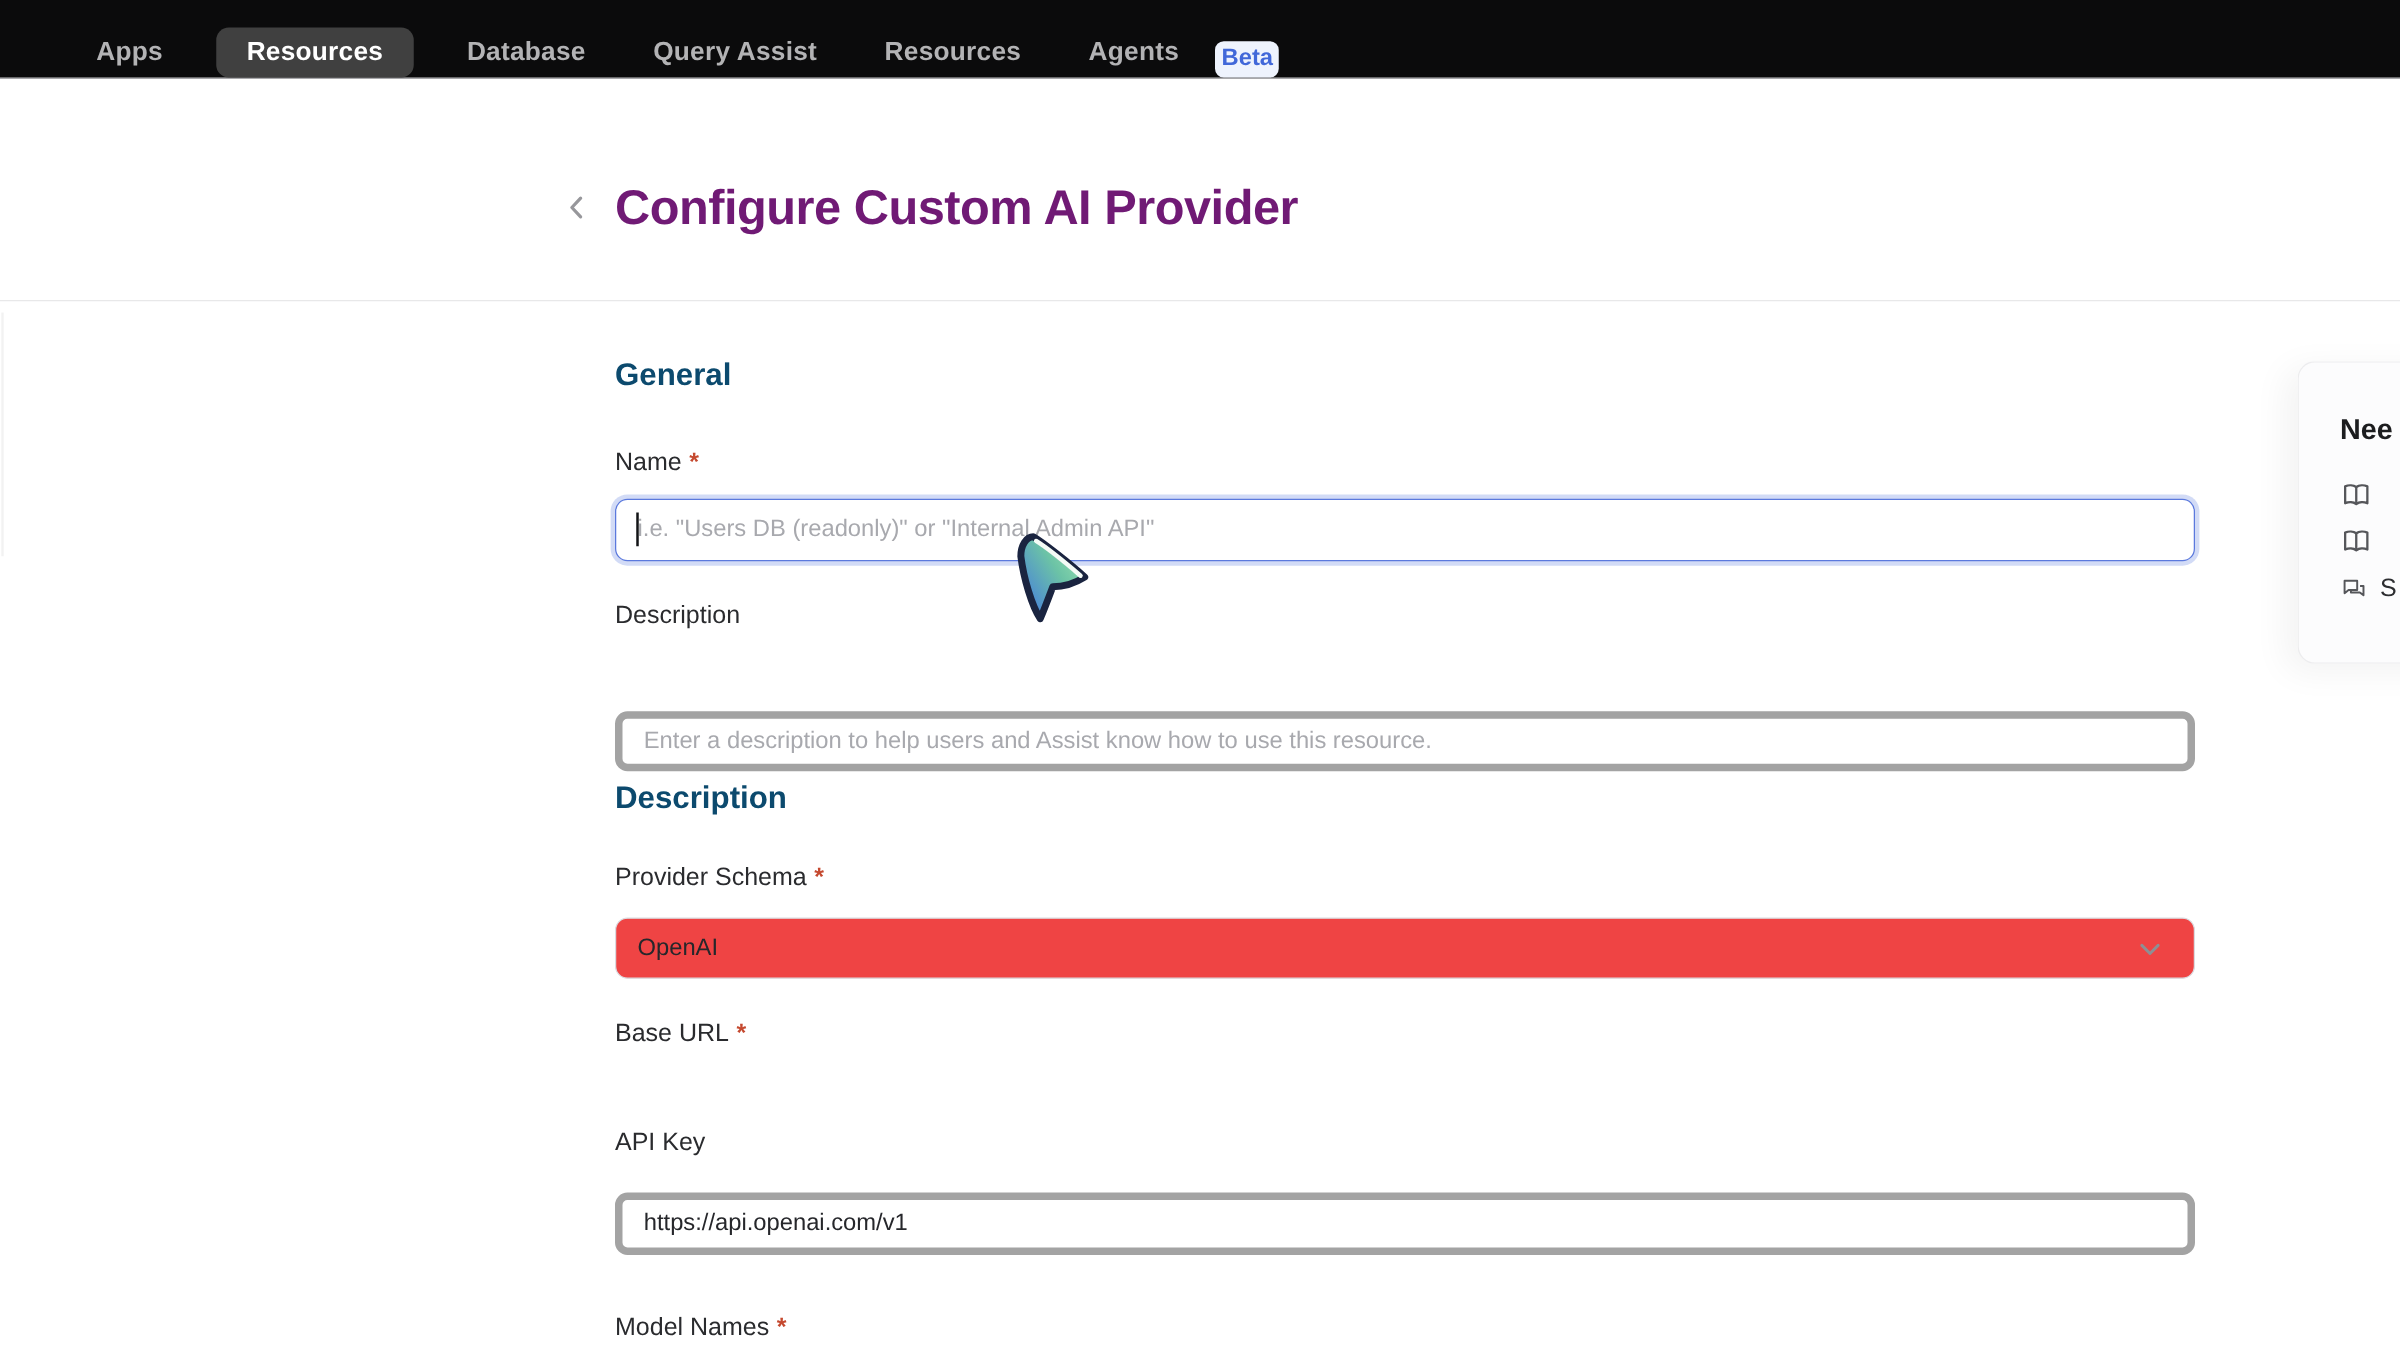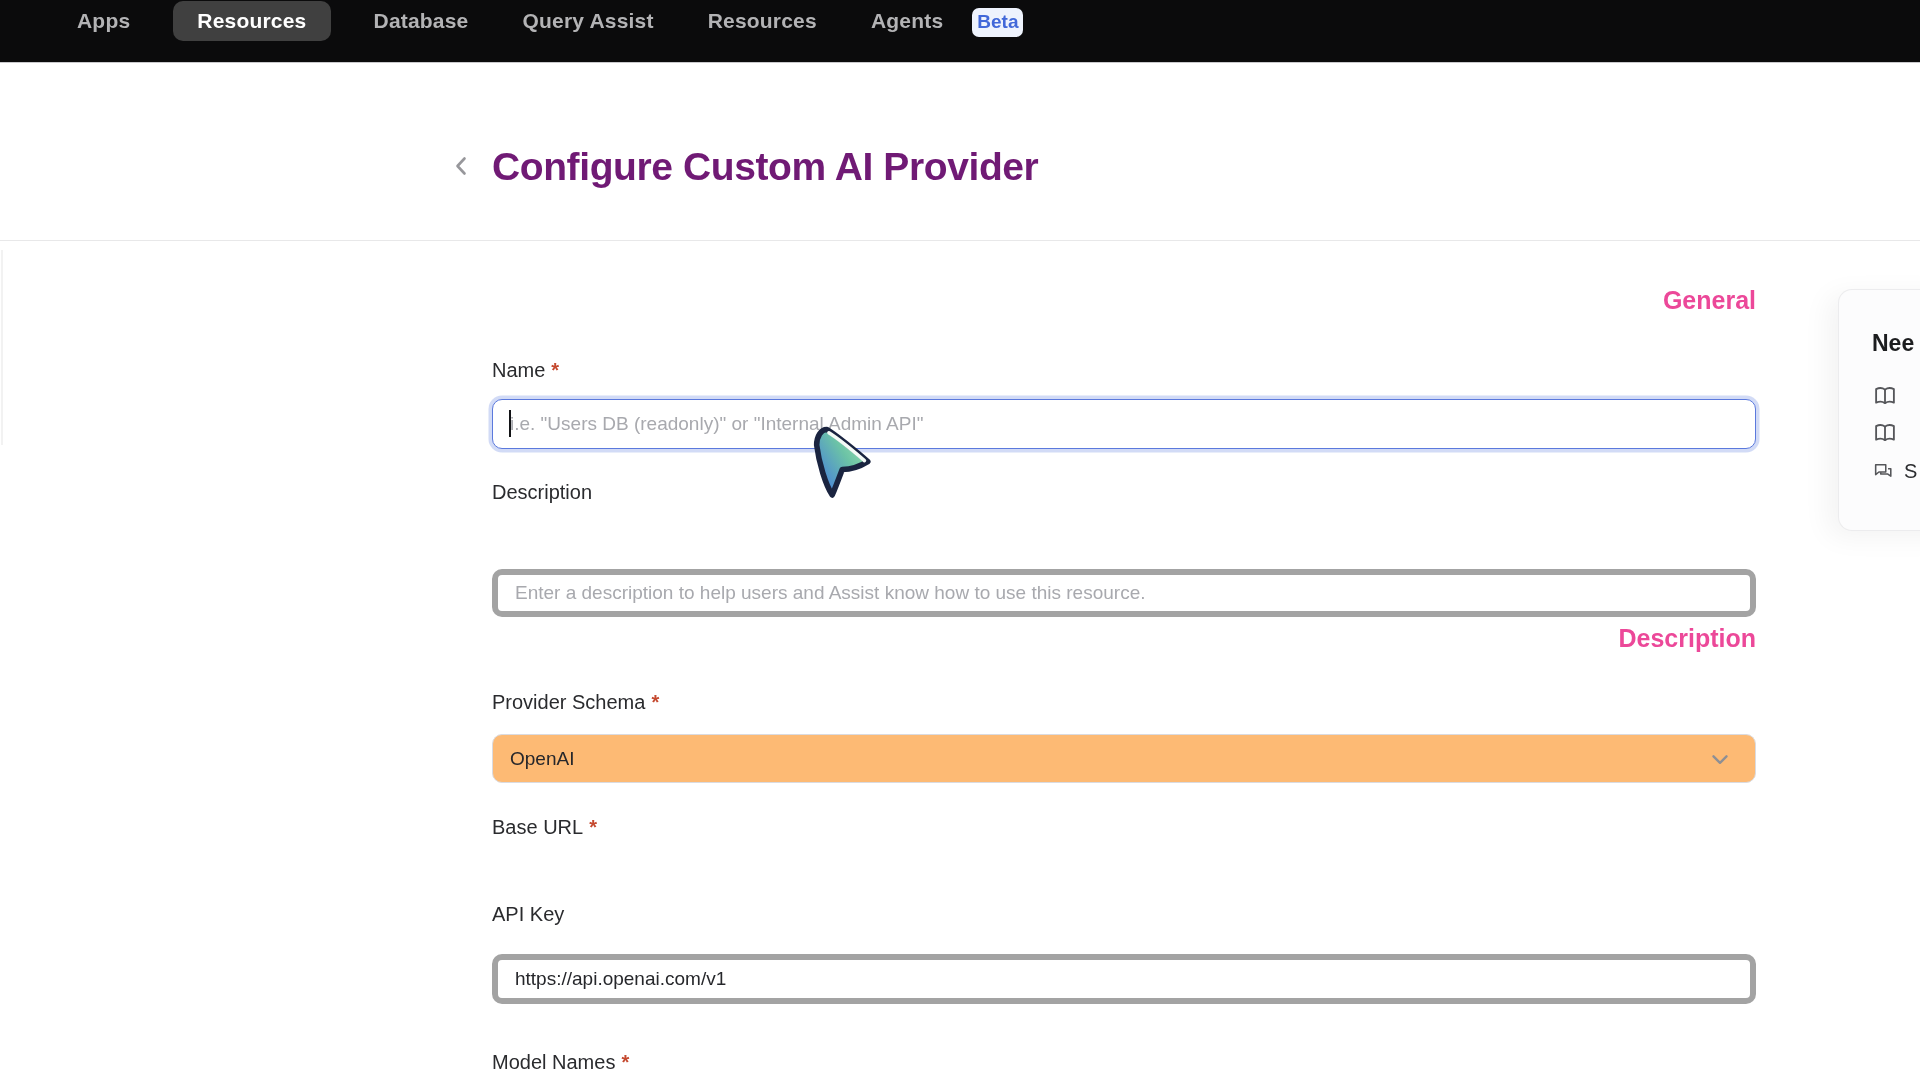--- a/index.html
+++ b/index.html
@@ -3,49 +3,49 @@
 <meta charset="utf-8">
 <style>
   * { margin:0; padding:0; box-sizing:border-box; }
   html,body { width:1920px; height:1080px; overflow:hidden; background:#ffffff;
               font-family:"Liberation Sans", sans-serif; }
   .abs { position:absolute; }
 
   
   #topnav { position:absolute; left:0; top:0; width:1920px; height:63px;
             background:#0b0b0c; border-bottom:1px solid #c9c9cc;
-            display:flex; align-items:flex-start; padding:1px 0 0 66px; gap:32px; }
+            display:flex; align-items:flex-end; padding:1px 0 0 66px; gap:32px; }
   .nav-item { color:#b3b3b5; font-size:21px; font-weight:600; letter-spacing:.2px;
               padding:9px 11px; line-height:22px; border-radius:10px; white-space:nowrap;
               display:flex; align-items:center; gap:12px; }
   .nav-item.active { background:#404040; color:#ffffff; padding:9px 24px; }
   #beta-badge { background:#eef3fd; color:#4168d9; font-size:19px; font-weight:600;
                 padding:3px 5px 4px; border-radius:7px; margin-left:-14px; margin-top:7px; }
 
   
   #back-chevron { left:448px; top:152px; width:28px; height:28px; cursor:pointer; }
   #page-title { left:492px; top:142px; font-size:39px; font-weight:700; color:#701a75;
                 letter-spacing:-.4px; line-height:50px; }
   #header-divider { left:0; top:240px; width:1920px; height:1px; background:#e8e8e9; }
   #left-edge-line { left:1px; top:250px; width:2px; height:195px; background:rgba(0,0,0,0.05); }
 
   
   .col { left:492px; width:1264px; }
-  .section-heading { font-size:25px; font-weight:700; color:#ec4899;text-align:right; }
+  .section-heading { font-size:25px; font-weight:700; color:#0c4a6e; }
   .field-label { font-size:20px; font-weight:500; color:#2a2b2e; }
   .req { color:#c5492f; margin-left:6px; font-weight:600; }
   .tb { width:100%; height:100%; border:6px solid #a3a3a3; border-radius:10px;
         background:#ffffff; font-family:"Liberation Sans", sans-serif;
         font-size:19px; color:#26272b; padding:0 17px; outline:none; }
   .tb::placeholder { color:#a8a9ae; opacity:1; }
   .tb.focused { border:1.5px solid #5b79dd; box-shadow:0 0 0 3.5px rgba(114,143,226,.32); }
   .input-wrap { position:relative; }
   #name-caret { position:absolute; left:17px; top:11px; width:2px; height:27px; background:#121316; }
   .select-box { width:100%; height:100%; border:1px solid #dadbe0; border-radius:10px;
-                background:#fdba74; display:flex; align-items:center; justify-content:space-between;
+                background:#ef4444; display:flex; align-items:center; justify-content:space-between;
                 padding:0 17px 0 17px; font-size:19px; color:#26272b; cursor:pointer; }
   .select-box svg { margin-right:5px; }
 
   
   #help-panel { left:1838px; top:289px; width:122px; height:242px; background:#fcfcfd;
                 border:1px solid #ececee; border-right:none; border-radius:14px 0 0 14px;
                 box-shadow:-10px 6px 28px rgba(0,0,0,.05); overflow:hidden; }
   #help-heading { position:absolute; left:33px; top:40px; font-size:23px; font-weight:700;
                   color:#1c1d1f; white-space:nowrap; }
   .help-row { position:absolute; left:33px; display:flex; align-items:center; gap:10px;

